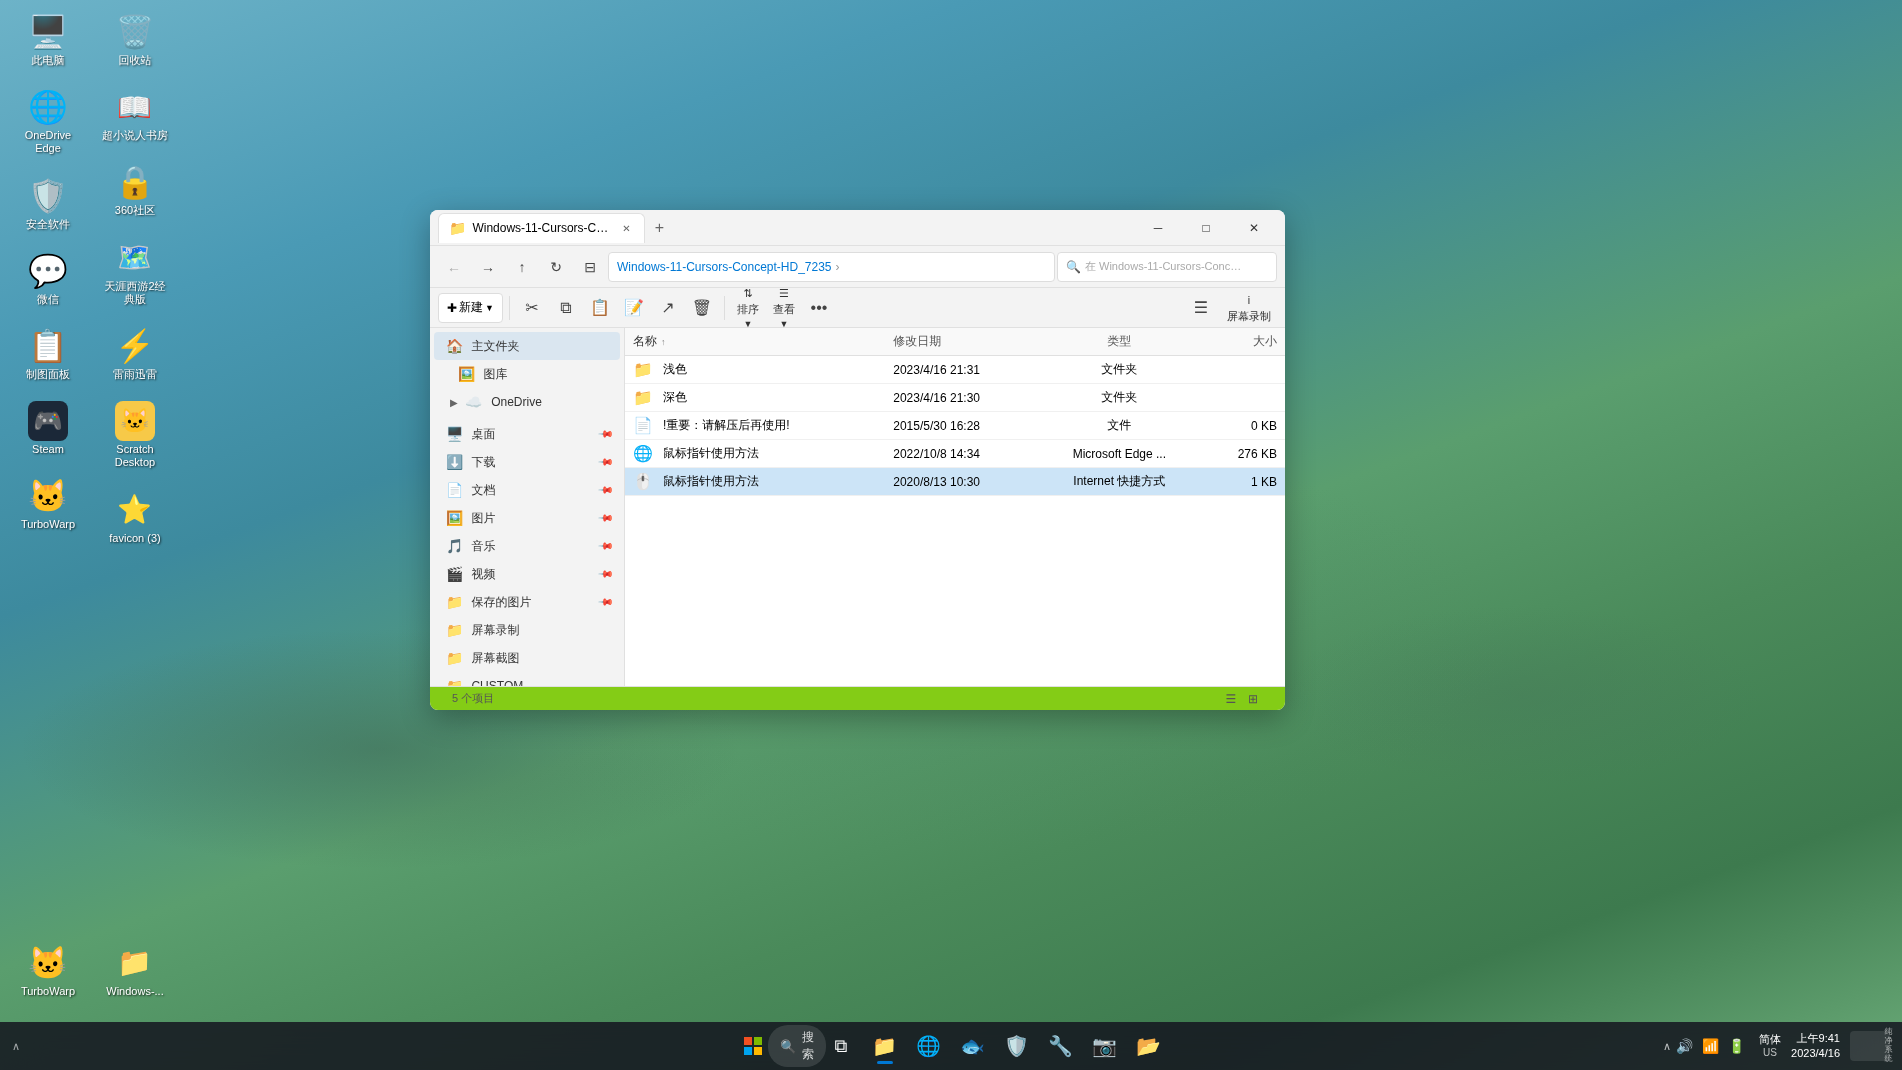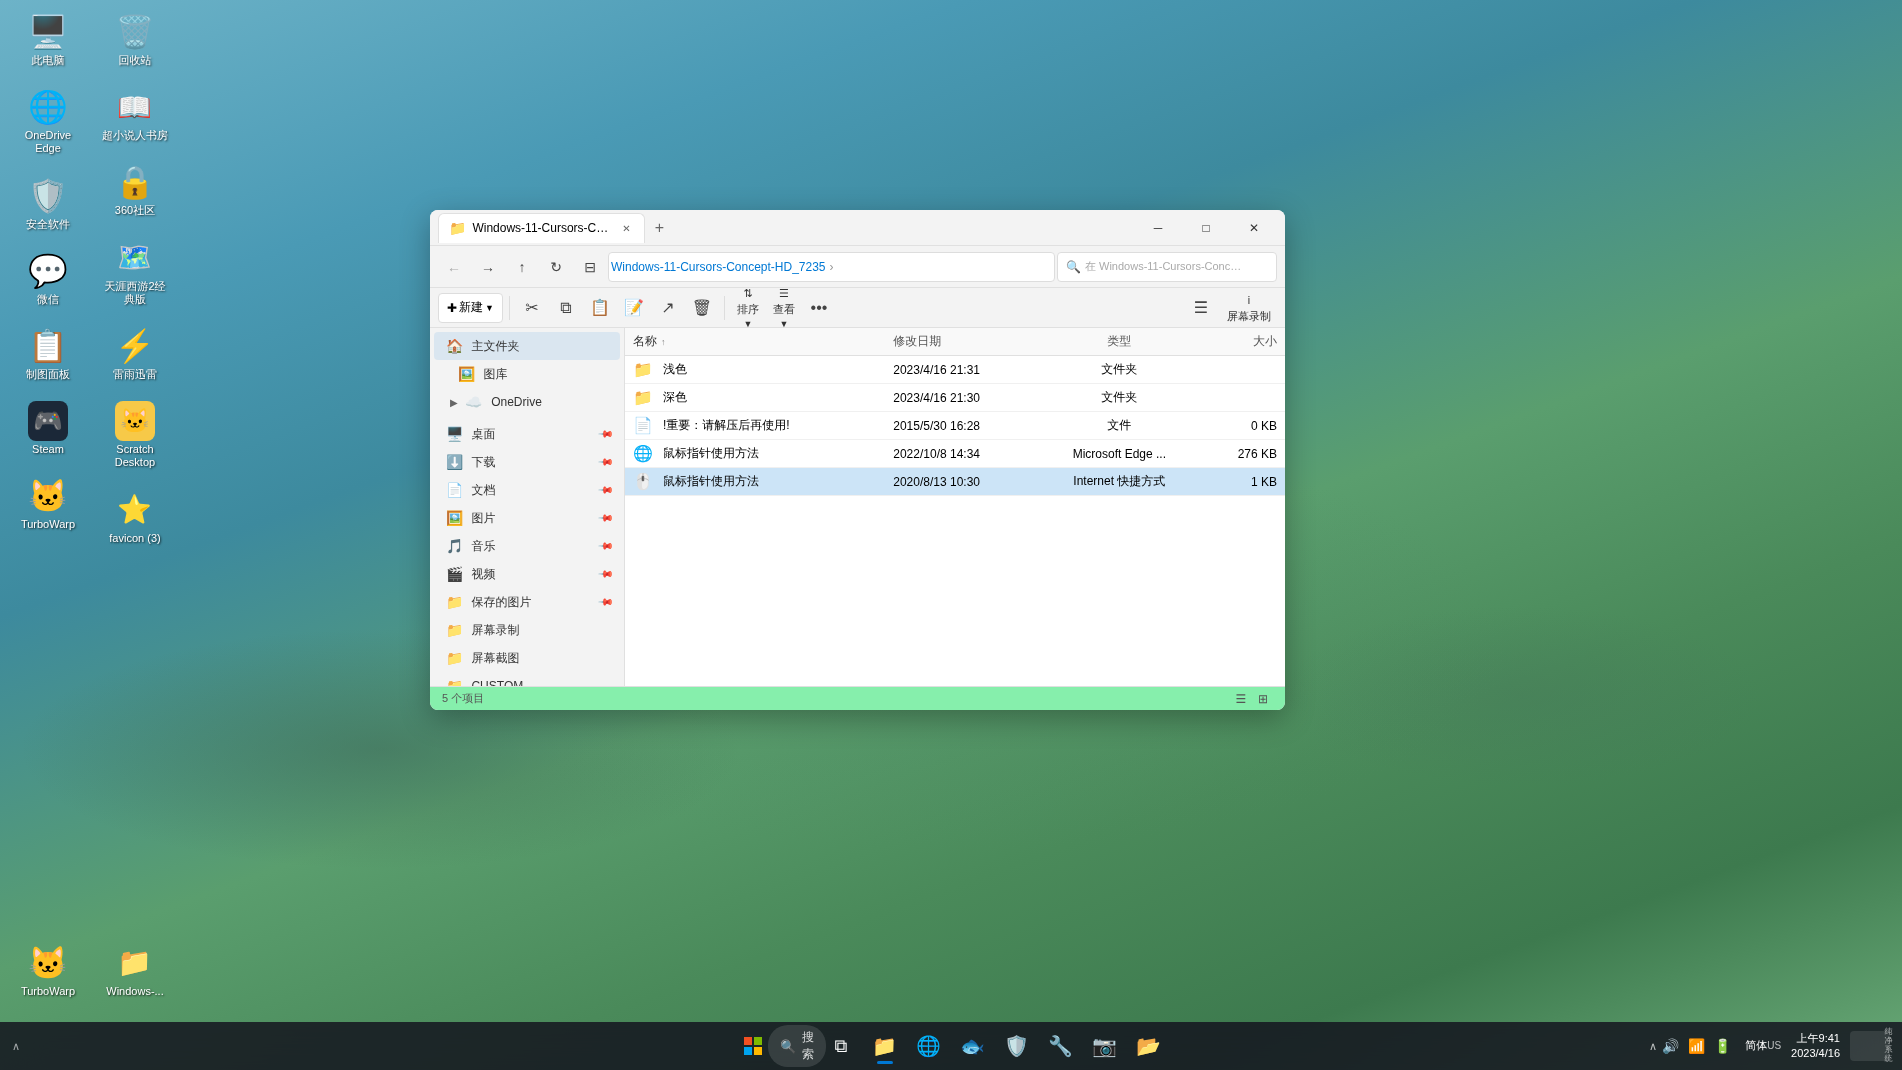--- a/index.html
+++ b/index.html
@@ -222,21 +222,21 @@
     .nav-btn.disabled { color: #aaa; cursor: default; }
 
     .address-bar {
       flex: 1;
       height: 30px;
       background: white;
       border: 1px solid #ddd;
       border-radius: 4px;
       display: flex;
       align-items: center;
-      padding: 0 2px;
+      padding: 0 8px;
       gap: 4px;
       font-size: 12px;
     }
 
     .address-path {
       display: flex;
       align-items: center;
       gap: 4px;
       flex: 1;
     }
@@ -396,25 +396,25 @@
       border-bottom: 1px solid #f0f0f0;
       cursor: pointer;
       font-size: 12px;
     }
     .file-row.selected { background: #cce4f7; }
 
     .file-icon { font-size: 16px; margin-right: 6px; }
 
     .status-bar {
       height: 24px;
-      background: #86efac;
+      background: #84cc16;
       border-top: 1px solid #e0e0e0;
       display: flex;
       align-items: center;
-      padding: 0 12px;
+      padding: 0 22px;
       font-size: 11px;
       color: #555;
       flex-shrink: 0;
       justify-content: space-between;
     }
 
     .status-view-icons {
       display: flex;
       gap: 2px;
     }
@@ -865,21 +865,21 @@
 
     <div class="taskbar-right">
 
       <div class="system-tray">
         <span style="color:rgba(255,255,255,0.7); font-size:11px;">∧</span>
         <div class="tray-icon" title="音量">🔊</div>
         <div class="tray-icon" title="网络">📶</div>
         <div class="tray-icon" title="电池">🔋</div>
       </div>
 
-      <div style="display:flex; align-items:center; cursor:pointer; border-radius:4px; padding:2px 4px;">
+      <div style="display:flex; flex-direction:column; align-items:center; cursor:pointer; border-radius:4px; padding:2px 4px;">
         <span style="color:white; font-size:11px; line-height:1.2;">简体</span>
         <span style="color:rgba(255,255,255,0.7); font-size:10px; line-height:1.2;">US</span>
       </div>
 
       <div class="taskbar-time">
         <div>上午9:41</div>
         <div>2023/4/16</div>
       </div>
 
       <div style="display:flex; flex-direction:column; align-items:center; margin-left:4px;">

